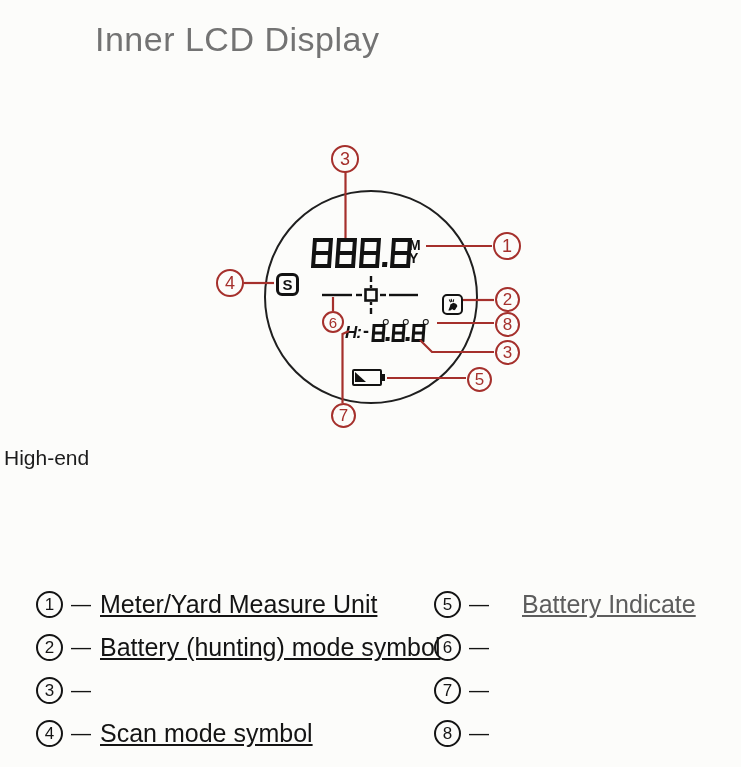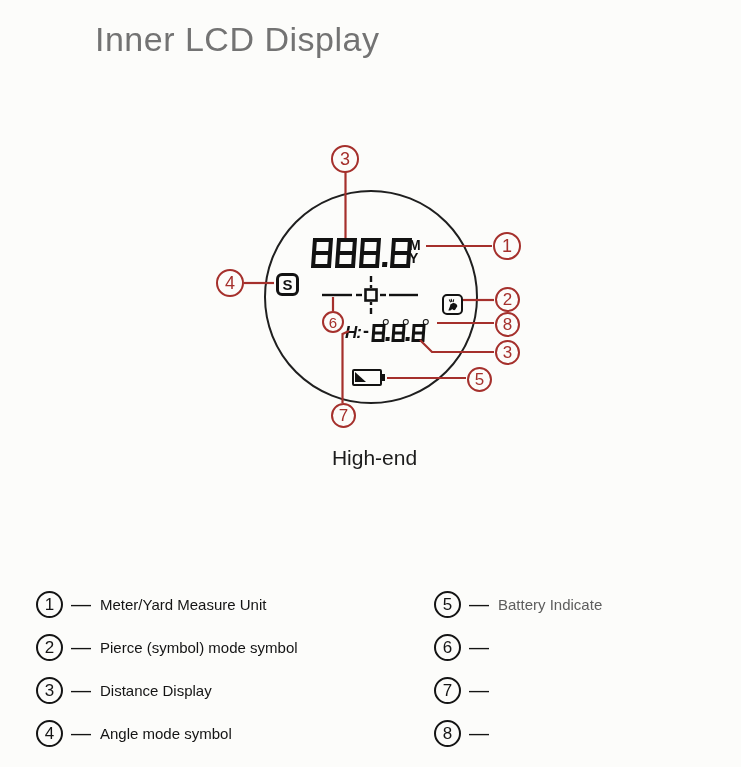--- a/index.html
+++ b/index.html
@@ -84,38 +84,38 @@
   .callout{
     border:2.2px solid #a5302c;border-radius:50%;color:#a5302c;
     display:flex;align-items:center;justify-content:center;
     font-size:18px;line-height:1;box-sizing:border-box;background:rgba(255,255,255,.0);
   }
   .c28{width:28px;height:28px;}
   .c25{width:25px;height:25px;font-size:17px;}
   .c22{width:22px;height:22px;font-size:15px;}
 
   
-  #subtitle{left:0;top:446px;width:741px;text-align:center;font-size:21px;color:#1c1c1c;}
+  #subtitle{left:0;top:446px;width:741px;text-align:left;font-size:21px;color:#1c1c1c;}
   
   #subtitle span{position:relative;left:4px;}
 
   
   .legend-col{display:flex;flex-direction:column;row-gap:16px;}
   #legend-left{left:36px;top:591px;}
   #legend-right{left:434px;top:591px;}
   .lrow{display:flex;align-items:center;height:27px;}
   .lnum{
     width:27px;height:27px;box-sizing:border-box;flex:0 0 27px;
     border:2px solid #141414;border-radius:50%;color:#141414;
     display:flex;align-items:center;justify-content:center;
     font-size:17px;line-height:1;
   }
   .ldash{margin:0 9px 0 8px;font-size:20px;color:#141414;}
-  .llabel{font-size:15px;color:#141414;white-space:nowrap;}
-  .llabel.faded{color:#5d5d5d;}
+  .llabel{font-size:25px;color:#141414;white-space:nowrap;text-decoration:underline;}
+  .llabel.faded{color:#5d5d5d;margin-left:24px;}
 
   svg.lines{left:0;top:0;pointer-events:none;}
 </style>
 </head>
 <body>
 
 <div id="title" class="abs">Inner LCD Display</div>
 
 <div id="lcd-circle" class="abs"></div>
 
@@ -204,31 +204,30 @@
 
 <div id="legend-left" class="abs legend-col">
   <div class="lrow">
     <span class="lnum">1</span>
     <span class="ldash">—</span>
     <span class="llabel">Meter/Yard Measure Unit</span>
   </div>
   <div class="lrow">
     <span class="lnum">2</span>
     <span class="ldash">—</span>
-    <span class="llabel">Pierce (symbol) mode symbol</span>
+    <span class="llabel">Battery (hunting) mode symbol</span>
   </div>
   <div class="lrow">
     <span class="lnum">3</span>
     <span class="ldash">—</span>
-    <span class="llabel">Distance Display</span>
   </div>
   <div class="lrow">
     <span class="lnum">4</span>
     <span class="ldash">—</span>
-    <span class="llabel">Angle mode symbol</span>
+    <span class="llabel">Scan mode symbol</span>
   </div>
 </div>
 
 <div id="legend-right" class="abs legend-col">
   <div class="lrow">
     <span class="lnum">5</span>
     <span class="ldash">—</span>
     <span class="llabel faded">Battery Indicate</span>
   </div>
   <div class="lrow">

